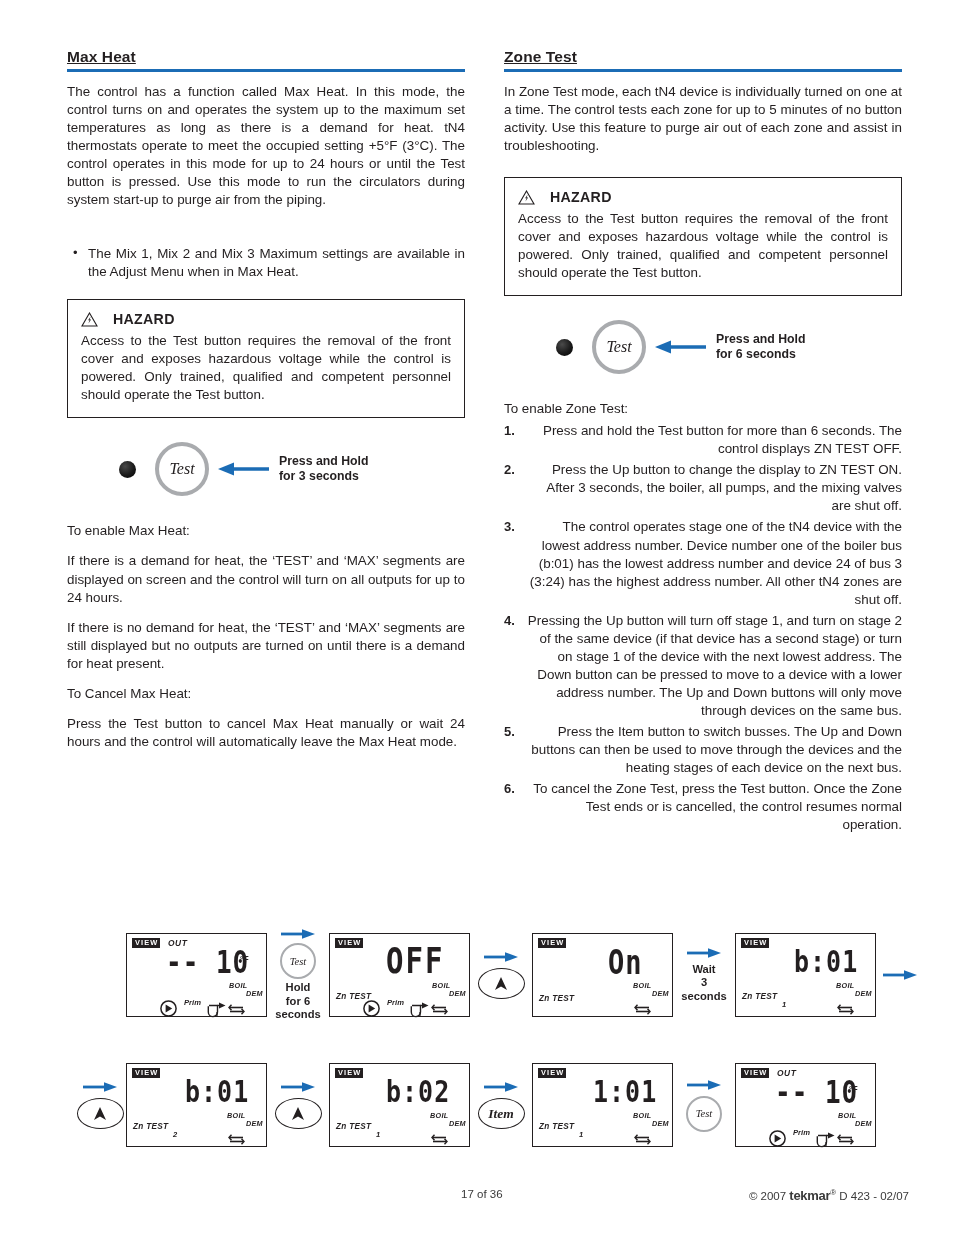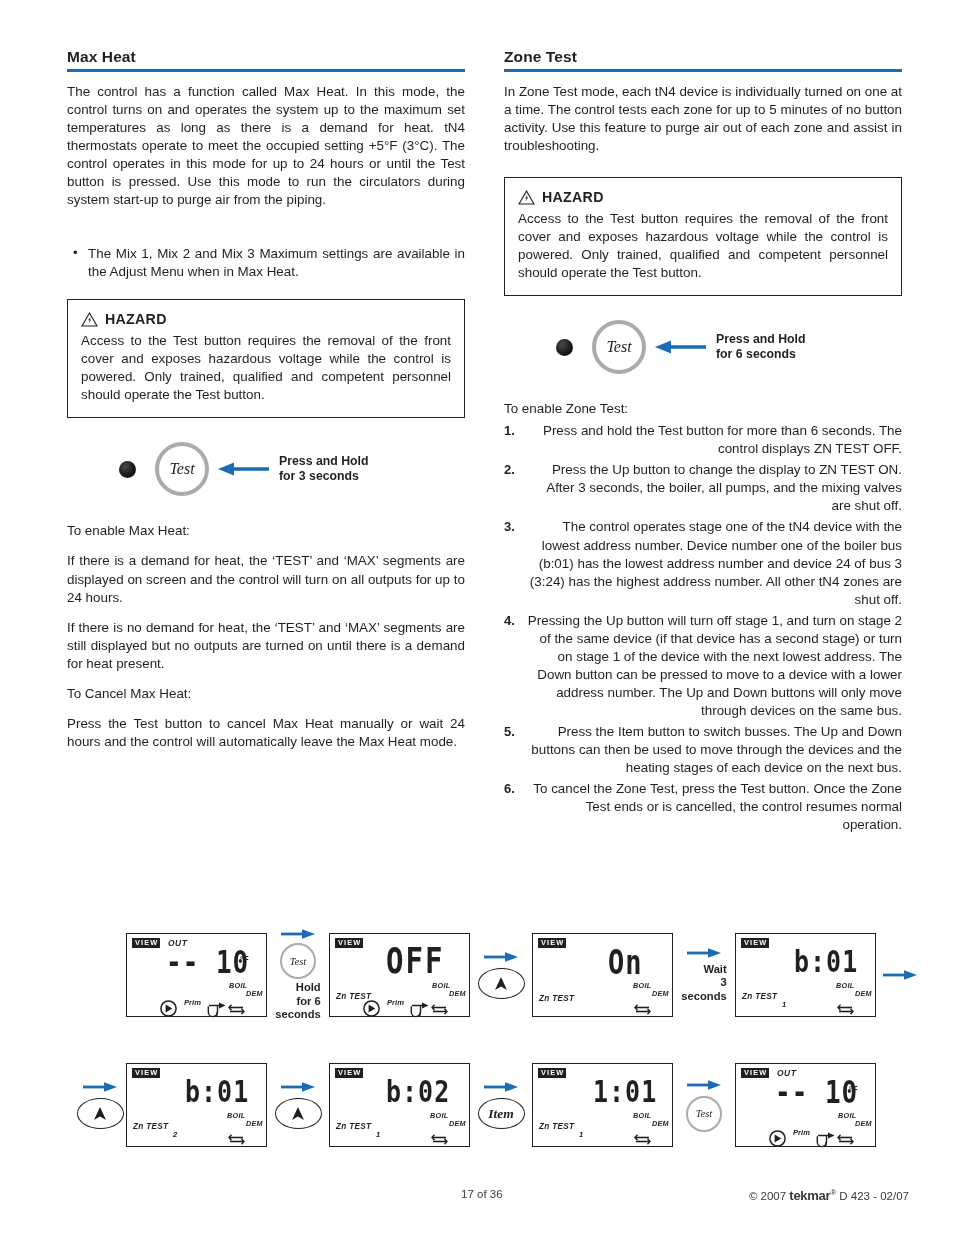--- a/index.html
+++ b/index.html
@@ -29,20 +29,21 @@
   .col-left  { left: 67px; }
   .col-right { left: 504px; }
 
   
   .section-title {
     font-size: 15.5px;
     font-weight: bold;
     letter-spacing: 0.1px;
     margin: 0 0 4px 0;
     line-height: 1.1;
+    text-decoration: underline;
   }
   .rule {
     height: 3px;
     background: #1b6cb5;
     margin-bottom: 11px;
   }
 
   
   p.body {
     font-size: 13.4px;
@@ -101,21 +102,21 @@
 
   
   .hazard-box {
     border: 1px solid #231f20;
     padding: 11px 13px 13px 13px;
     box-sizing: border-box;
   }
   .hazard-head {
     display: flex;
     align-items: center;
-    gap: 7px;
+    gap: 15px;
     margin-bottom: 5px;
   }
   .hazard-head .label {
     font-size: 14.2px;
     font-weight: bold;
     letter-spacing: 0.3px;
   }
   .hazard-text {
     font-size: 13.4px;
     line-height: 1.345;
@@ -256,21 +257,21 @@
     flex: 0 0 auto;
     display: flex;
     flex-direction: column;
     align-items: center;
     justify-content: center;
   }
   .flow-gap .cap {
     font-size: 11.2px;
     font-weight: bold;
     line-height: 1.2;
-    text-align: right;
+    text-align: center;
     margin-top: 2px;
   }
   .btn-oval {
     width: 47px;
     height: 31px;
     border-radius: 50%;
     border: 1.4px solid #231f20;
     display: flex;
     align-items: center;
     justify-content: center;

